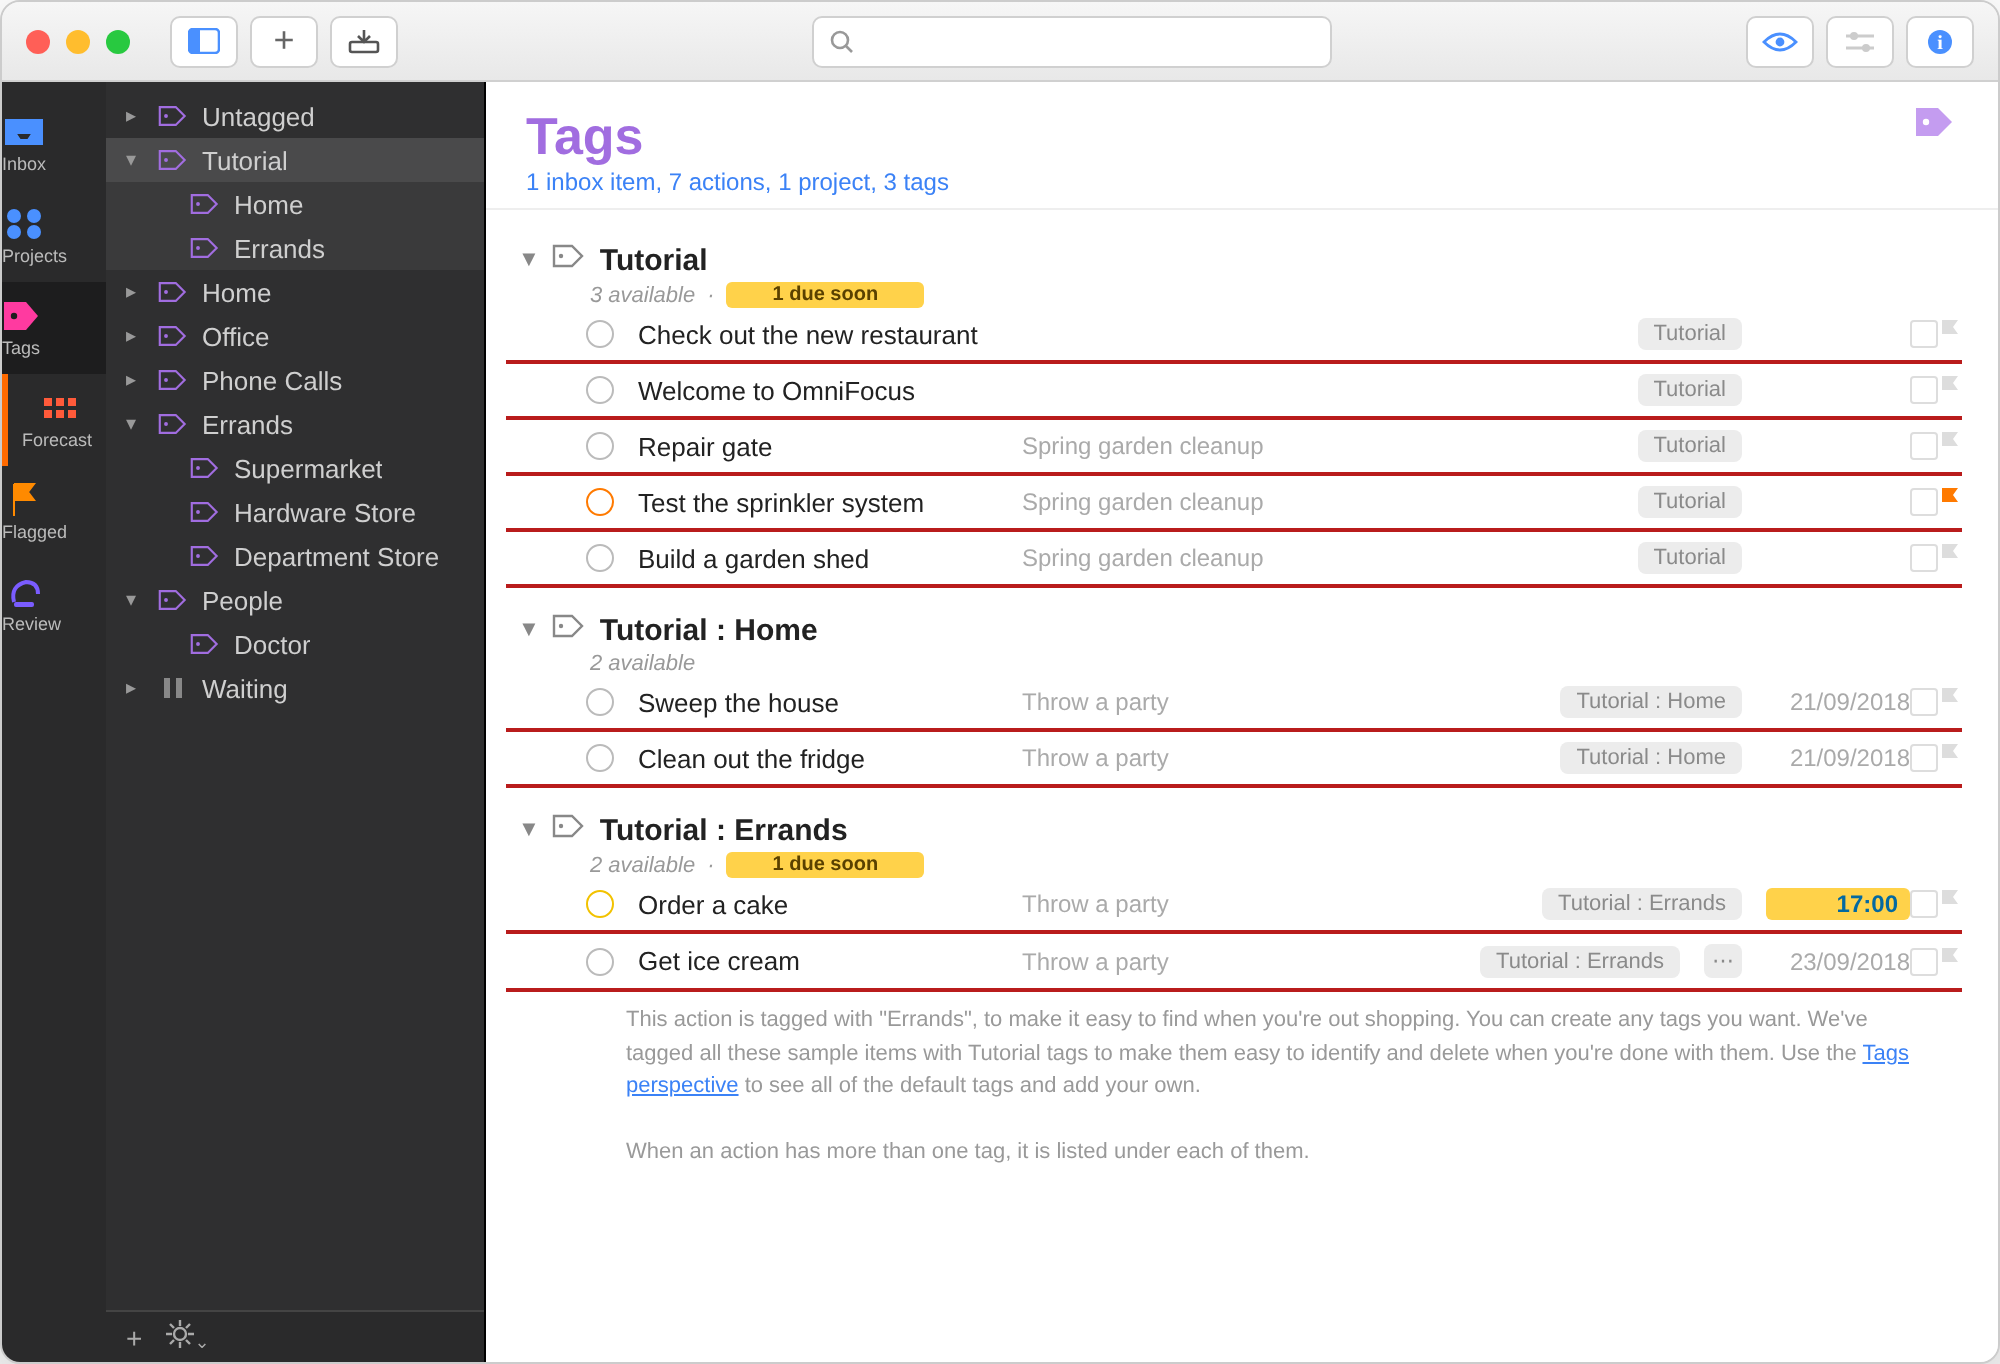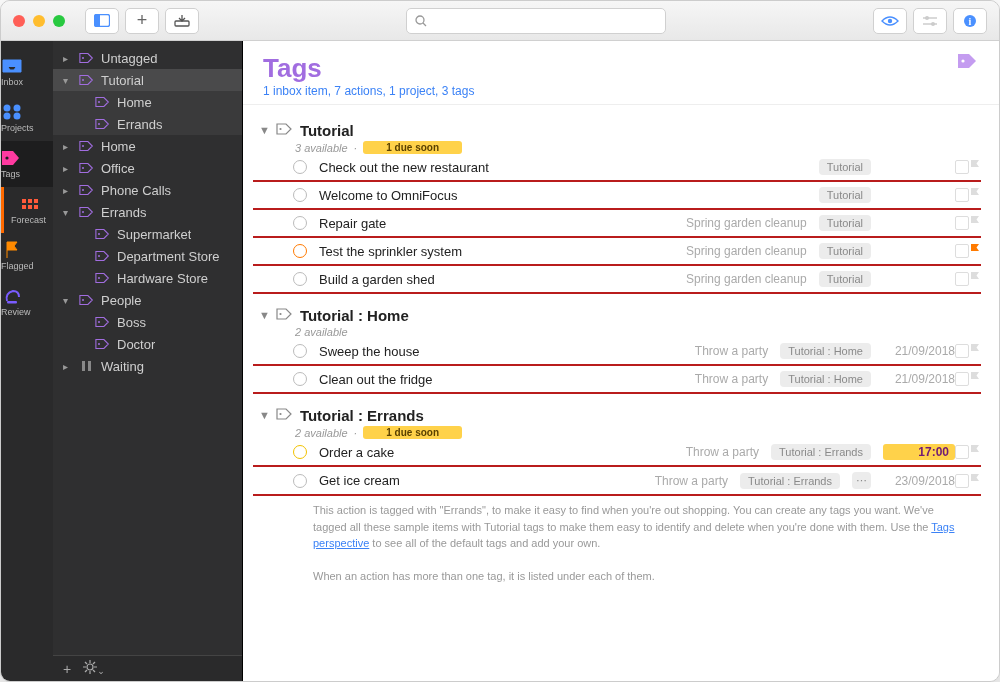--- a/index.html
+++ b/index.html
@@ -62,25 +62,25 @@
   .gh-tag{ color:#888; }
   .gh-title{ font-weight:700; font-size:15px;}
   .gh-sub{ color:#999; font-size:11px; font-style:italic; padding-left:42px; display:flex; align-items:center; gap:6px;}
   .due-soon{ background:#ffd24a; color:#5a4100; font-size:10px; padding:1px 23px; border-radius:3px; font-weight:600; font-style:normal;}
   .action-row{ display:flex; align-items:center; gap:12px; padding:5px 0 5px 40px; border-bottom:2px solid #b91c1c; font-size:13px;}
   .ck{ width:14px; height:14px; border:1.5px solid #bbb; border-radius:50%; flex-shrink:0;}
   .ck.orange{ border-color:#ff7a00;}
   .ck.yellow{ border-color:#f2c200;}
   .a-title{ flex:0 0 auto; min-width:180px; color:#222;}
   .a-proj{ color:#aaa; font-size:12px; flex:1; }
-  .a-projcell{ width:140px; text-align:right;margin-left:20px;}
+  .a-projcell{ width:140px; text-align:left;}
   .pill{ background:#ececec; color:#8a8a8a; font-size:11px; padding:2px 8px; border-radius:4px; white-space:nowrap;}
   .a-right{ margin-left:auto; display:flex; align-items:center; gap:0;}
   .date{ color:#aaa; font-size:12px; min-width:72px; text-align:right;}
-  .date.due{ background:#ffd24a; color:#701a75; padding:1px 6px; border-radius:3px; font-weight:600;}
+  .date.due{ background:#ffd24a; color:#0369a1; padding:1px 6px; border-radius:3px; font-weight:600;}
   .note-ic{ width:14px; height:14px; border:1px solid #ddd; border-radius:2px;}
   .flag{ width:12px; height:14px;}
   .flag svg path{ fill:#ddd;}
   .flag.on svg path{ fill:#ff7a00;}
   .desc{ color:#999; font-size:11px; line-height:1.5; padding:6px 20px 0 60px;}
   .desc a{ color:#3b82f6; text-decoration:underline;}
 </style>
 </head>
 <body>
 
@@ -277,45 +277,37 @@
               <circle cx="4.5" cy="6" r="1.1" fill="#a16de0"></circle>
             </svg>
     <span class="label">Supermarket</span>
           </div>
           <div class="sb-row child">
     <span class="disclosure"></span>
     <svg class="tagico" width="18" height="12" viewBox="0 0 18 12">
               <path d="M1 1 h9 l5 5 l-5 5 h-9 z" fill="none" stroke="#a16de0" stroke-width="1.2"></path>
               <circle cx="4.5" cy="6" r="1.1" fill="#a16de0"></circle>
             </svg>
-    <span class="label">Department Store</span>
+    <span class="label">Hardware Store</span>
           </div>
           <div class="sb-row child">
     <span class="disclosure"></span>
     <svg class="tagico" width="18" height="12" viewBox="0 0 18 12">
               <path d="M1 1 h9 l5 5 l-5 5 h-9 z" fill="none" stroke="#a16de0" stroke-width="1.2"></path>
               <circle cx="4.5" cy="6" r="1.1" fill="#a16de0"></circle>
             </svg>
-    <span class="label">Hardware Store</span>
+    <span class="label">Department Store</span>
           </div>
           <div class="sb-row">
     <span class="disclosure">▾</span>
     <svg class="tagico" width="18" height="12" viewBox="0 0 18 12">
               <path d="M1 1 h9 l5 5 l-5 5 h-9 z" fill="none" stroke="#a16de0" stroke-width="1.2"></path>
               <circle cx="4.5" cy="6" r="1.1" fill="#a16de0"></circle>
             </svg>
     <span class="label">People</span>
-          </div>
-          <div class="sb-row child">
-    <span class="disclosure"></span>
-    <svg class="tagico" width="18" height="12" viewBox="0 0 18 12">
-              <path d="M1 1 h9 l5 5 l-5 5 h-9 z" fill="none" stroke="#a16de0" stroke-width="1.2"></path>
-              <circle cx="4.5" cy="6" r="1.1" fill="#a16de0"></circle>
-            </svg>
-    <span class="label">Boss</span>
           </div>
           <div class="sb-row child">
     <span class="disclosure"></span>
     <svg class="tagico" width="18" height="12" viewBox="0 0 18 12">
               <path d="M1 1 h9 l5 5 l-5 5 h-9 z" fill="none" stroke="#a16de0" stroke-width="1.2"></path>
               <circle cx="4.5" cy="6" r="1.1" fill="#a16de0"></circle>
             </svg>
     <span class="label">Doctor</span>
           </div>
           <div class="sb-row">

